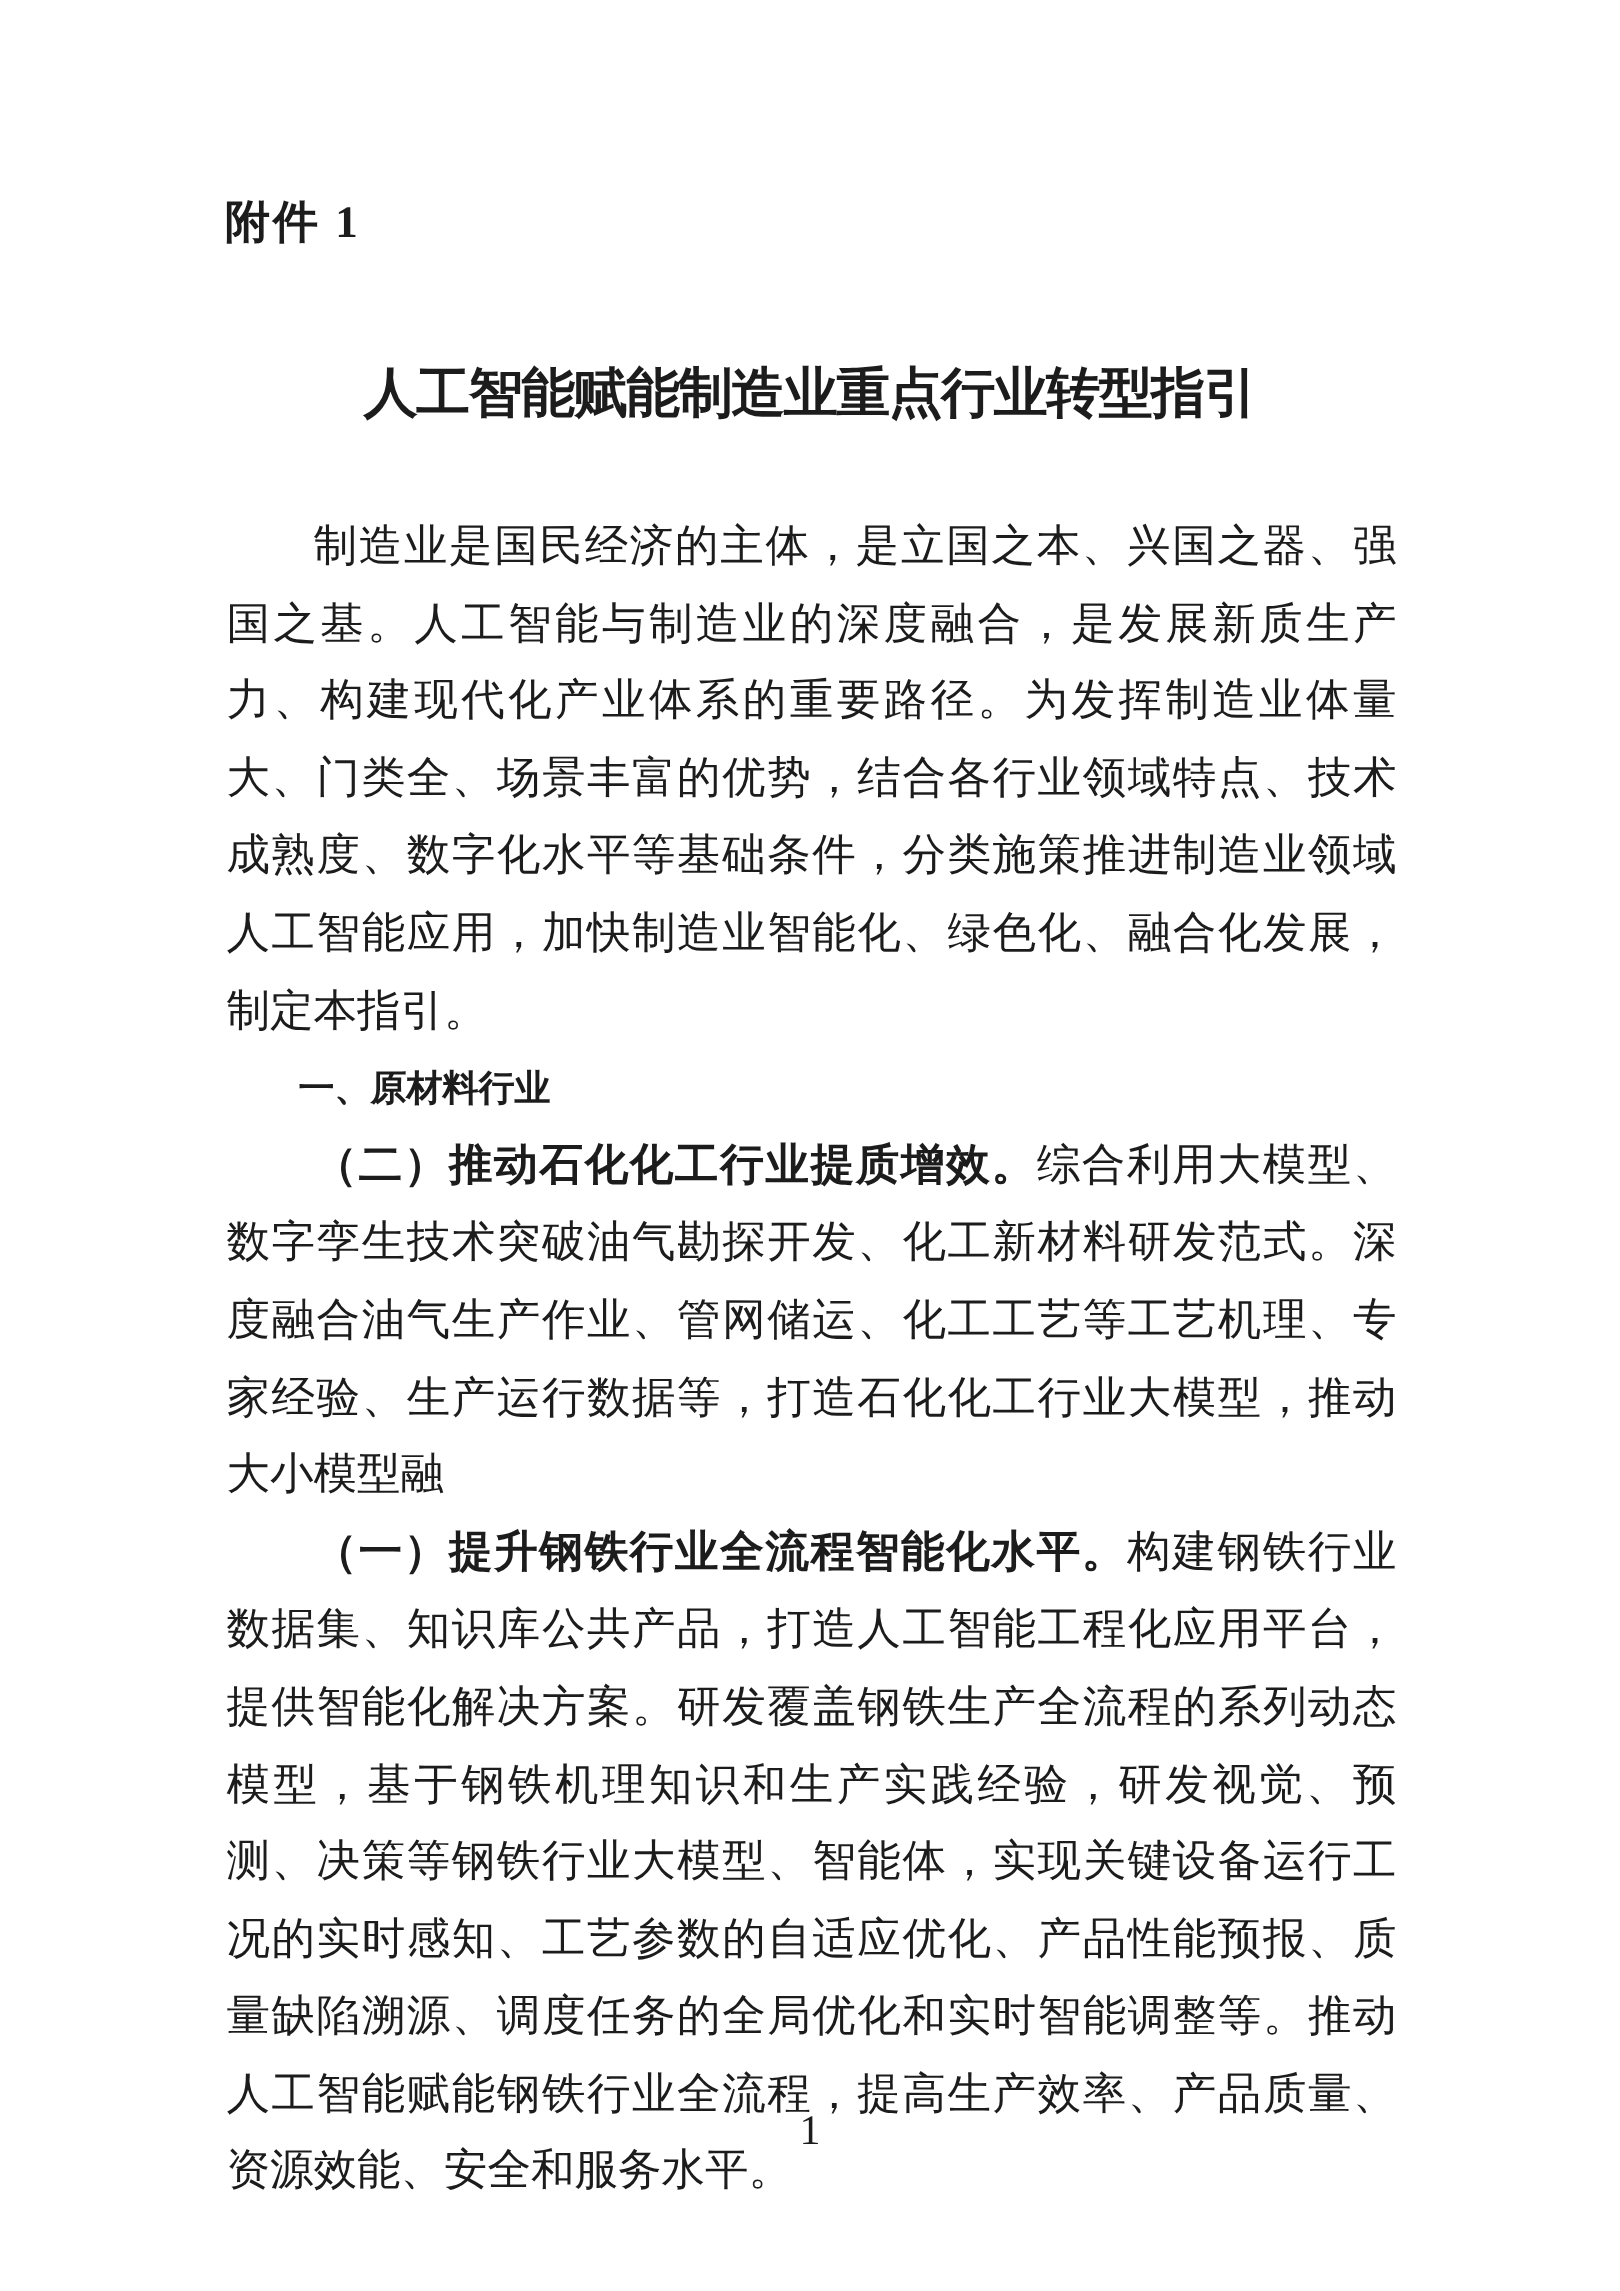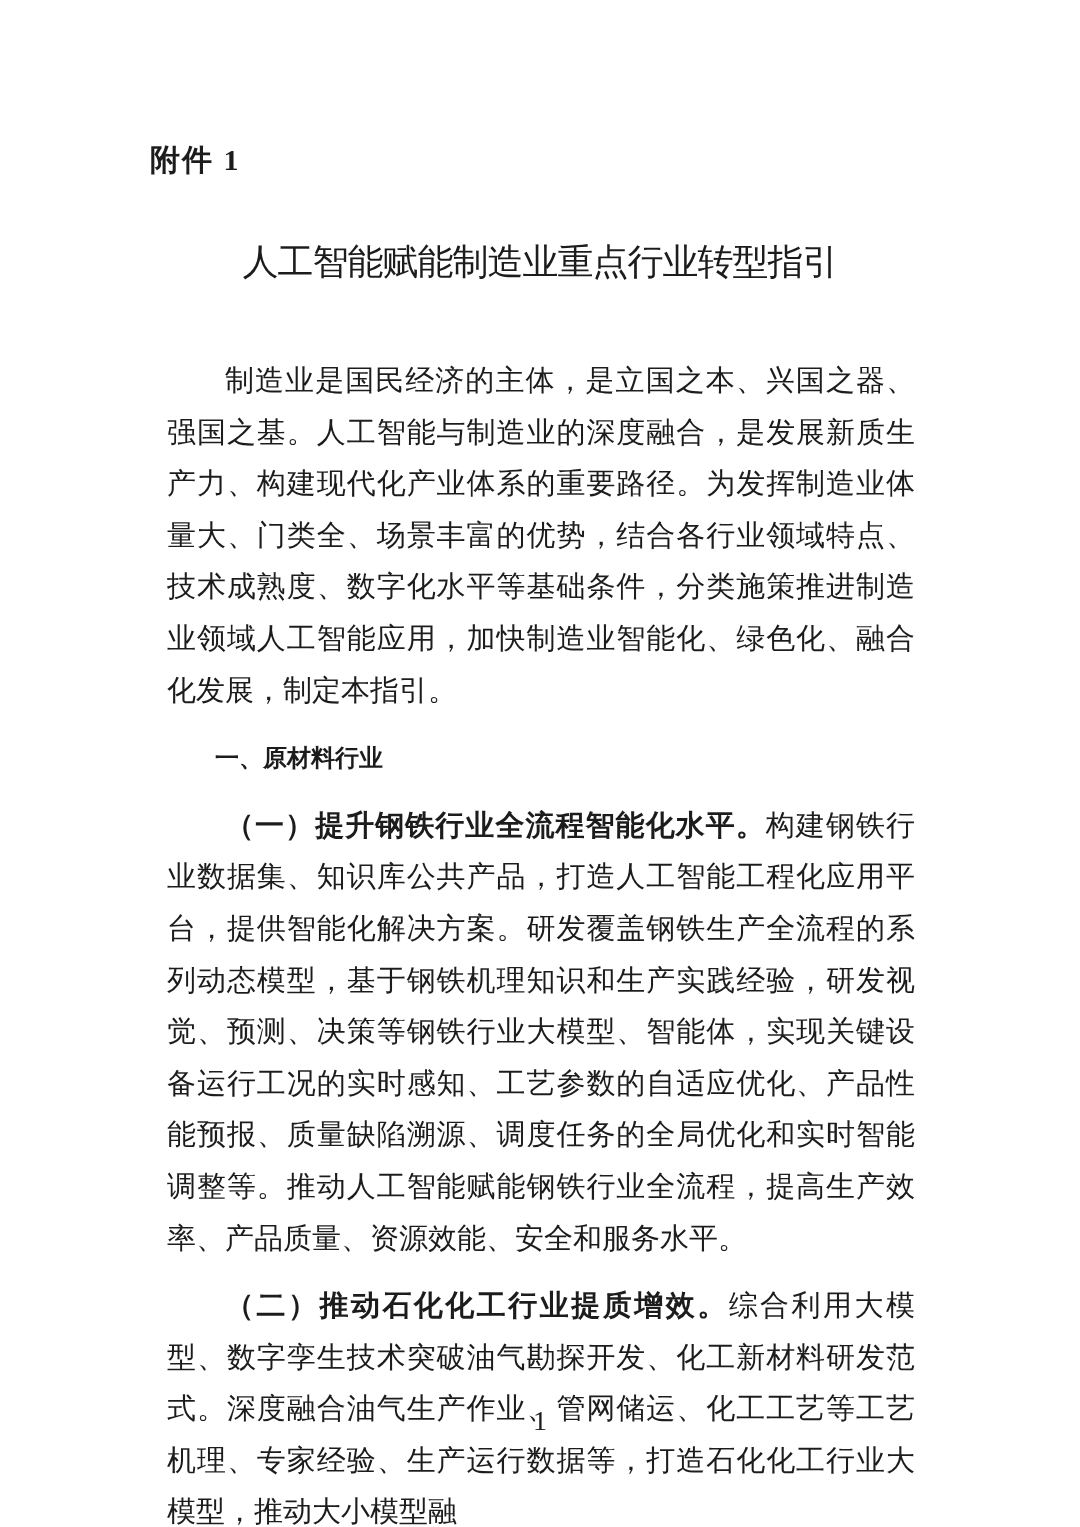--- a/index.html
+++ b/index.html
@@ -13,48 +13,48 @@
     height: 1527px;
     margin: 0 auto;
     background: #ffffff;
     color: #1c1c1c;
     font-family: "Liberation Serif", "DejaVu Serif", serif;
     overflow: hidden;
   }
   .attachment {
     position: absolute;
     left: 150px;
-    top: 140px;
+    top: 128px;
     font-size: 30px;
     font-weight: 600;
     letter-spacing: 2px;
   }
   .title {
     position: absolute;
     left: 0;
     right: 0;
     top: 238px;
     margin: 0;
     text-align: center;
     font-size: 36px;
-    font-weight: 400;
+    font-weight: 700;
     letter-spacing: -1px;
   }
   .content {
     position: absolute;
     left: 151px;
     top: 339px;
     width: 780px;
     font-size: 29px;
     line-height: 51.6px;
     text-align: justify;
     text-justify: inter-character;
   }
   .content p {
-    margin: 16px;
+    margin: 0;
     text-indent: 2em;
   }
   .content p.heading {
     font-family: "Liberation Sans", "DejaVu Sans", sans-serif;
     font-weight: 700;
     font-size: 24px;
   }
   .content .lead {
     font-weight: 700;
   }
@@ -71,18 +71,18 @@
 <body>
 
 <div class="page">
   <div class="attachment">附件 1</div>
 
   <h1 class="title">人工智能赋能制造业重点行业转型指引</h1>
 
   <div class="content" id="content">
       <p class="body">制造业是国民经济的主体，是立国之本、兴国之器、强国之基。人工智能与制造业的深度融合，是发展新质生产力、构建现代化产业体系的重要路径。为发挥制造业体量大、门类全、场景丰富的优势，结合各行业领域特点、技术成熟度、数字化水平等基础条件，分类施策推进制造业领域人工智能应用，加快制造业智能化、绿色化、融合化发展，制定本指引。</p>
       <p class="heading">一、原材料行业</p>
+      <p class="item"><span class="lead">（二）推动石化化工行业提质增效。</span>综合利用大模型、数字孪生技术突破油气勘探开发、化工新材料研发范式。深度融合油气生产作业、管网储运、化工工艺等工艺机理、专家经验、生产运行数据等，打造石化化工行业大模型，推动大小模型融</p>
       <p class="item"><span class="lead">（一）提升钢铁行业全流程智能化水平。</span>构建钢铁行业数据集、知识库公共产品，打造人工智能工程化应用平台，提供智能化解决方案。研发覆盖钢铁生产全流程的系列动态模型，基于钢铁机理知识和生产实践经验，研发视觉、预测、决策等钢铁行业大模型、智能体，实现关键设备运行工况的实时感知、工艺参数的自适应优化、产品性能预报、质量缺陷溯源、调度任务的全局优化和实时智能调整等。推动人工智能赋能钢铁行业全流程，提高生产效率、产品质量、资源效能、安全和服务水平。</p>
-      <p class="item"><span class="lead">（二）推动石化化工行业提质增效。</span>综合利用大模型、数字孪生技术突破油气勘探开发、化工新材料研发范式。深度融合油气生产作业、管网储运、化工工艺等工艺机理、专家经验、生产运行数据等，打造石化化工行业大模型，推动大小模型融</p>
     </div>
 
   <div class="pagenum">1</div>
 </div>
 
 </body></html>

